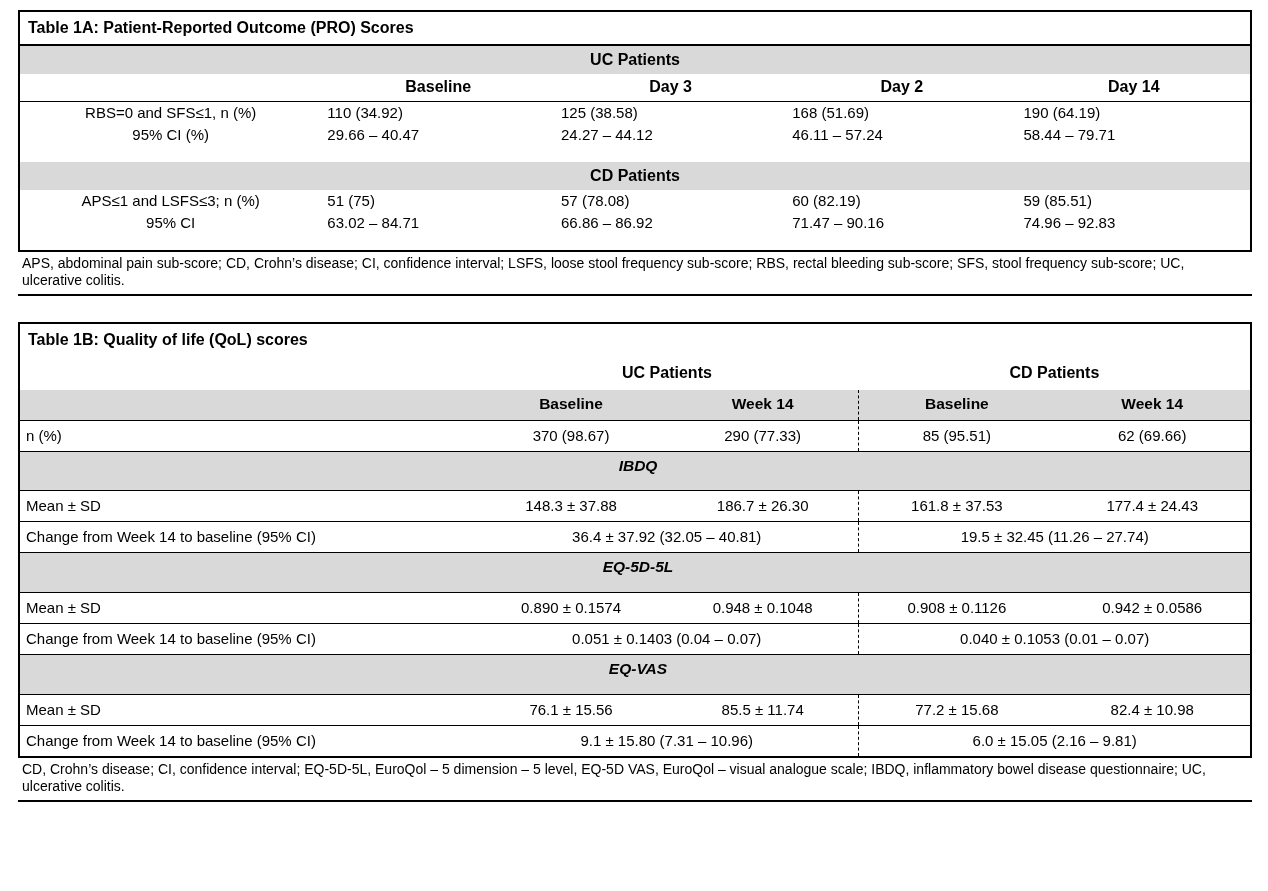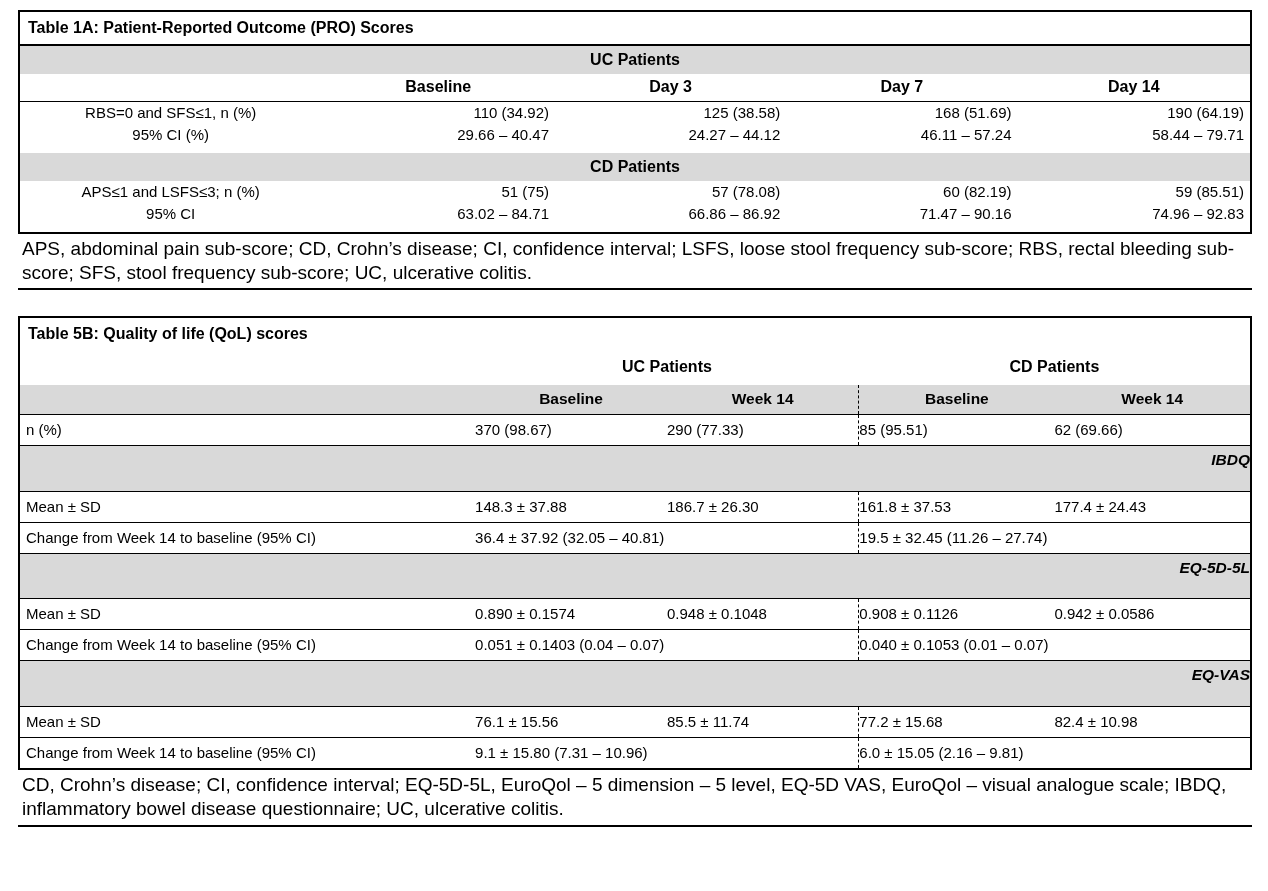--- a/index.html
+++ b/index.html
@@ -57,26 +57,26 @@
     padding: 4px 0 5px 0;
   }
   .t1a .colhdr td {
     text-align: center;
     font-weight: bold;
     font-size: 16px;
     padding: 3px 0 4px 0;
     border-bottom: 1.5px solid #000;
   }
   .t1a .colhdr td.first { border-bottom: 1.5px solid #000; }
-  .t1a .datarow td { text-align: right; }
+  .t1a .datarow td { text-align: left; }
   .t1a .datarow td.first { text-align: center; padding-left: 6px; }
-  .t1a .lastdata td { padding-bottom: 9px; }
+  .t1a .lastdata td { padding-bottom: 18px; }
 
   .footnote {
-    font-size: 19px;
+    font-size: 14px;
     line-height: 1.25;
     padding: 3px 4px 4px 4px;
     border-bottom: 2px solid #000;
     width: 1234px;
     box-sizing: border-box;
   }
   .footnote.nb { border-bottom: 2px solid #000; }
 
   .gap { height: 26px; }
 
@@ -90,27 +90,27 @@
     font-weight: bold;
     font-size: 16px;
     padding: 7px 0 8px 0;
   }
   .t1b .sub td {
     text-align: center;
     font-weight: bold;
     font-size: 15.5px;
     padding: 5px 0 6px 0;
   }
-  .t1b .datarow td { text-align: left; padding: 6px 0 6px 0; }
+  .t1b .datarow td { text-align: center; padding: 6px 0 6px 0; }
   .t1b .datarow td.first { text-align: left; padding-left: 6px; }
   .t1b .secrow td {
     font-style: italic;
     font-weight: bold;
-    text-align: right;
-    padding: 5px 0 21px 6px;
+    text-align: center;
+    padding: 5px 0 15px 6px;
     font-size: 15.5px;
   }
   .dashl { border-left: 1.5px dashed #000 !important; }
   .underline-hdr { border-bottom: 1.5px solid #000; }
 </style>
 </head>
 <body>
 
 <div class="page">
 
@@ -129,21 +129,21 @@
         </tr>
 
         <tr class="grouphdr grey">
           <td colspan="5">UC Patients</td>
         </tr>
 
         <tr class="colhdr">
           <td class="first"></td>
           <td>Baseline</td>
           <td>Day 3</td>
-          <td>Day 7</td>
+          <td>Day 2</td>
           <td>Day 14</td>
         </tr>
 
         <tr class="datarow">
           <td class="first">RBS=0 and SFS≤1, n (%)</td>
           <td>110 (34.92)</td>
           <td>125 (38.58)</td>
           <td>168 (51.69)</td>
           <td>190 (64.19)</td>
         </tr>
@@ -184,21 +184,21 @@
     <table class="t1b">
       <colgroup>
         <col style="width:37%">
         <col style="width:15.6%">
         <col style="width:15.6%">
         <col style="width:15.9%">
         <col style="width:15.9%">
       </colgroup>
       <tbody>
         <tr class="title-row">
-          <td colspan="5">Table 5B: Quality of life (QoL) scores</td>
+          <td colspan="5">Table 1B: Quality of life (QoL) scores</td>
         </tr>
 
         <tr class="grp">
           <td></td>
           <td colspan="2" class="underline-hdr">UC Patients</td>
           <td colspan="2" class="underline-hdr">CD Patients</td>
         </tr>
 
         <tr class="sub grey rowline">
           <td></td>

